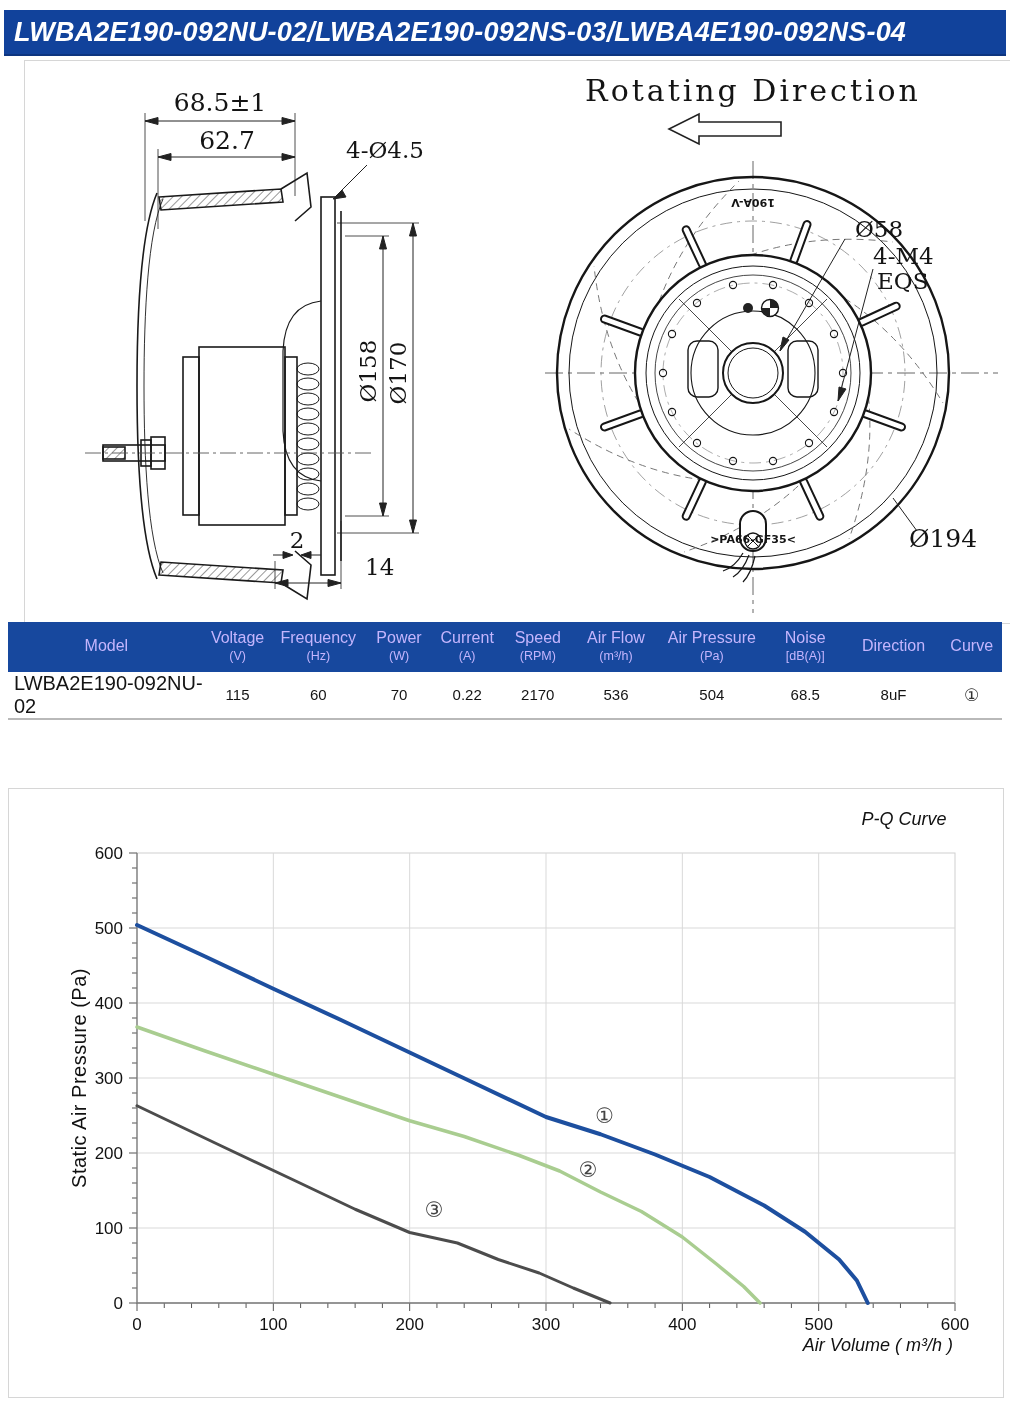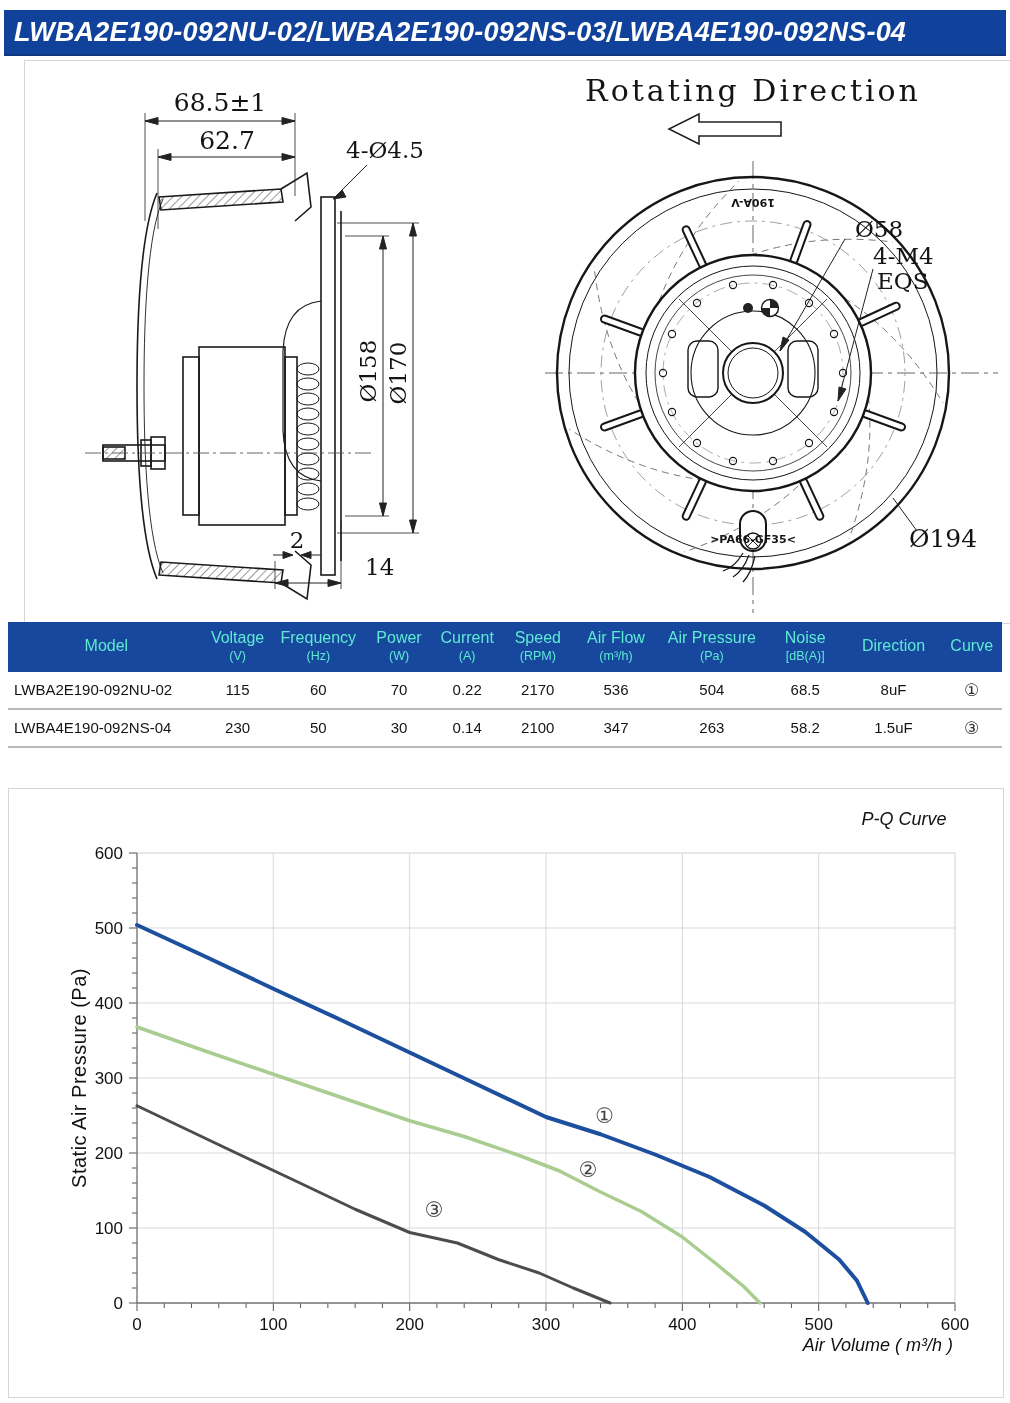--- a/index.html
+++ b/index.html
@@ -14,27 +14,27 @@
   .cad{position:absolute;top:0;}
   .cad-left{left:20px;}
   .cad-right{left:518px;}
   .cad text{fill:#141414;}
   .dimtxt{font-family:"DejaVu Serif",serif;font-size:25px;}
   .dimtxt-sm{font-family:"DejaVu Serif",serif;font-size:23px;}
   .marktxt{font-family:"DejaVu Sans",sans-serif;font-size:11px;font-weight:bold;}
   .rotdir{font-family:"DejaVu Serif",serif;font-size:30px;letter-spacing:3px;}
   .table-wrap{position:absolute;left:8px;top:622px;width:994px;}
   table.spec{width:100%;border-collapse:collapse;table-layout:fixed;}
-  table.spec thead th{background:#17489e;color:#5eead4;font-weight:400;
+  table.spec thead th{background:#17489e;color:#c4b5fd;font-weight:400;
     font-size:16px;padding:7px 1px 8px 1px;vertical-align:middle;line-height:1.15;}
   table.spec thead th .unit{font-size:12.5px;font-weight:400;margin-top:2px;}
   table.spec tbody td{font-size:15px;text-align:center;padding:0 1px;
     height:36px;border-bottom:2px solid #b9b9b9;background:#fff;color:#141414;}
   table.spec tbody tr.alt td{background:#dce8f6;}
-  table.spec tbody td.model{text-align:left;padding-left:6px;font-size:15px;}
+  table.spec tbody td.model{text-align:left;padding-left:6px;font-size:20px;}
   table.spec tbody td.curve{font-family:"DejaVu Sans",sans-serif;font-size:17px;color:#333;}
   .chart-box{position:absolute;left:8px;top:788px;width:994px;height:608px;
     background:#fff;border:1px solid #d6d6d6;}
 </style>
 </head>
 <body>
 
 <div class="titlebar">LWBA2E190-092NU-02/LWBA2E190-092NS-03/LWBA4E190-092NS-04</div>
 
 <div class="drawings-box">
@@ -313,33 +313,20 @@
           <td>115</td>
           <td>60</td>
           <td>70</td>
           <td>0.22</td>
           <td>2170</td>
           <td>536</td>
           <td>504</td>
           <td>68.5</td>
           <td>8uF</td>
           <td class="curve">①</td>
-        </tr>
-        <tr>
-          <td class="model">LWBA4E190-092NS-04</td>
-          <td>230</td>
-          <td>50</td>
-          <td>30</td>
-          <td>0.14</td>
-          <td>2100</td>
-          <td>347</td>
-          <td>263</td>
-          <td>58.2</td>
-          <td>1.5uF</td>
-          <td class="curve">③</td>
         </tr>
       </tbody>
   </table>
 </div>
 
 <div class="chart-box">
   <svg id="chart-svg" width="992" height="606" viewBox="0 0 992 606">
       <rect x="128" y="64" width="818" height="450" fill="#fff" stroke="#cfcfcf" stroke-width="1"></rect>
       <line x1="264.33333333333337" y1="64" x2="264.33333333333337" y2="514" stroke="#d9d9d9" stroke-width="1"></line>
       <line x1="400.6666666666667" y1="64" x2="400.6666666666667" y2="514" stroke="#d9d9d9" stroke-width="1"></line>

